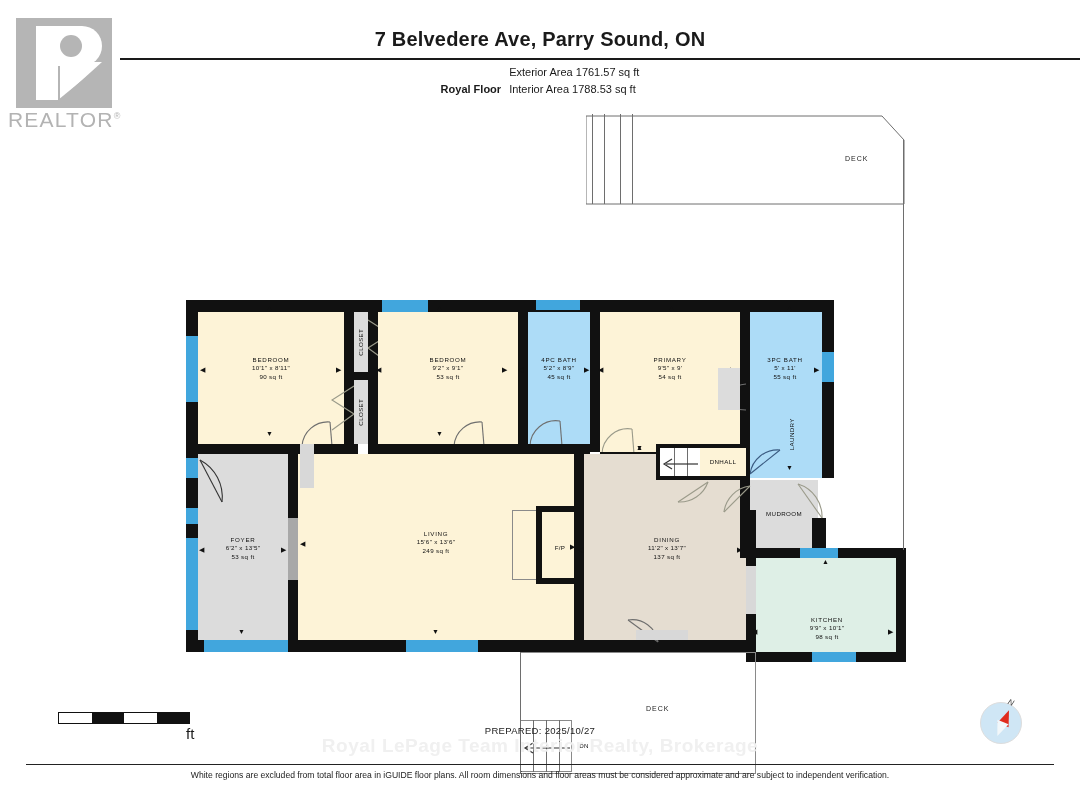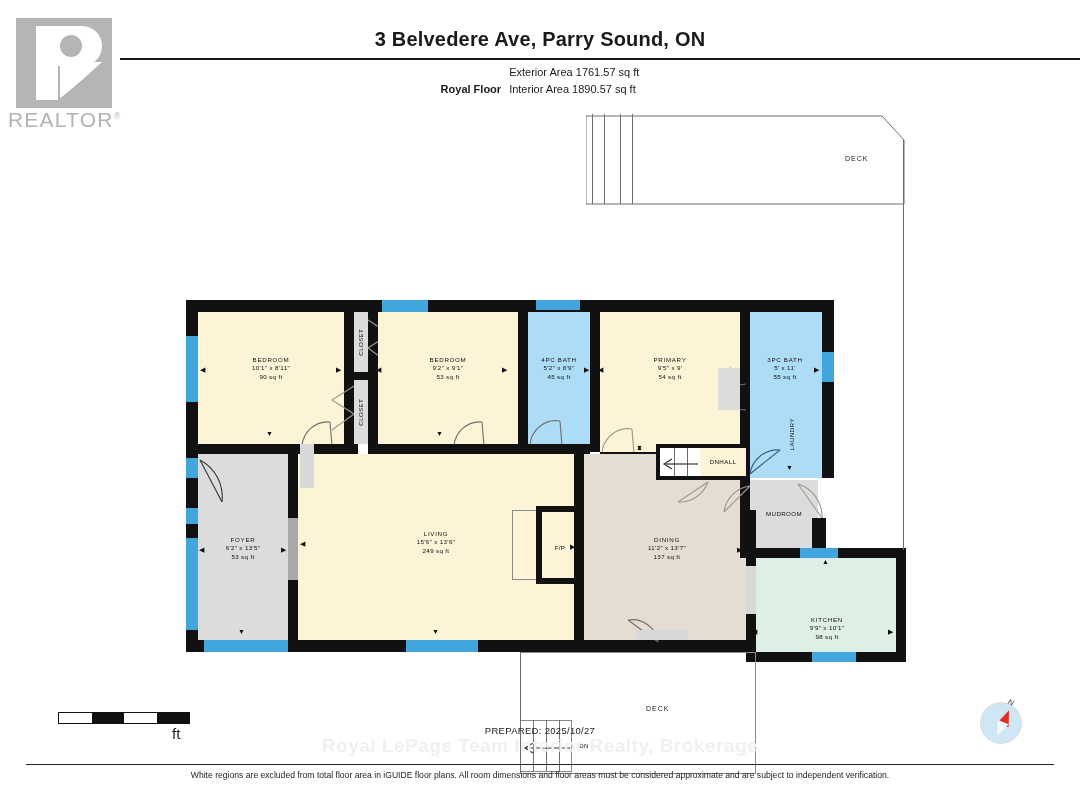--- a/index.html
+++ b/index.html
@@ -55,21 +55,21 @@
   .deck-lbl{position:absolute;font-size:7px;letter-spacing:1px;color:#222;}
 
   
   #scale{position:absolute;left:58px;top:712px;width:130px;height:10px;border:1px solid #111;
          display:flex;}
   #scale div{flex:1;height:100%;}
   #scale .on{background:#111;}
   #scale .off{background:#fff;}
   #scale-nums{position:absolute;left:50px;top:715px;width:150px;height:12px;}
   #scale-nums span{position:absolute;font-size:9px;}
-  #scale-ft{position:absolute;left:172px;top:725px;font-size:15px;}
+  #scale-ft{position:absolute;left:186px;top:725px;font-size:15px;}
 
   #prepared{position:absolute;left:0;right:0;top:725px;text-align:center;font-size:9.5px;letter-spacing:.3px;color:#222;}
 
   #watermark{position:absolute;left:0;right:0;top:735px;text-align:center;font-size:19px;
        font-weight:bold;color:#f0f0f0;letter-spacing:.5px;white-space:nowrap;}
 
   #footer-rule{position:absolute;left:26px;right:26px;top:764px;height:1px;background:#222;}
   #disclaimer{position:absolute;left:0;right:0;top:770px;text-align:center;font-size:8.6px;color:#222;}
 
   
@@ -92,27 +92,27 @@
   <div class="mark">
     <div class="rstem"></div>
     <div class="rbowl"></div>
     <div class="rhole"></div>
     <div class="rleg"></div>
     <div class="rleg2"></div>
   </div>
   <div class="word"><span>REALTOR</span><span class="reg">®</span></div>
 </div>
 
-<div id="page-title">3 Belvedere Ave, Parry Sound, ON</div>
+<div id="page-title">7 Belvedere Ave, Parry Sound, ON</div>
 <div id="title-rule"></div>
 
 <div id="area-block">
   <span class="floor-label">Royal Floor</span><span class="inner">
     <span class="row">Exterior Area 1761.57 sq ft</span>
-    <span class="row">Interior Area 1890.57 sq ft</span>
+    <span class="row">Interior Area 1788.53 sq ft</span>
   </span>
 </div>
 
 <div id="plan">
 
   <div class="abs" style="left:586px;top:14px;width:330px;height:90px;">
     <svg width="330" height="92" viewBox="0 0 330 92">
       <polygon points="0,2 296,2 318,26 318,90 0,90" fill="#ffffff" stroke="#6e6e6e" stroke-width="1"></polygon>
     </svg>
   </div>

